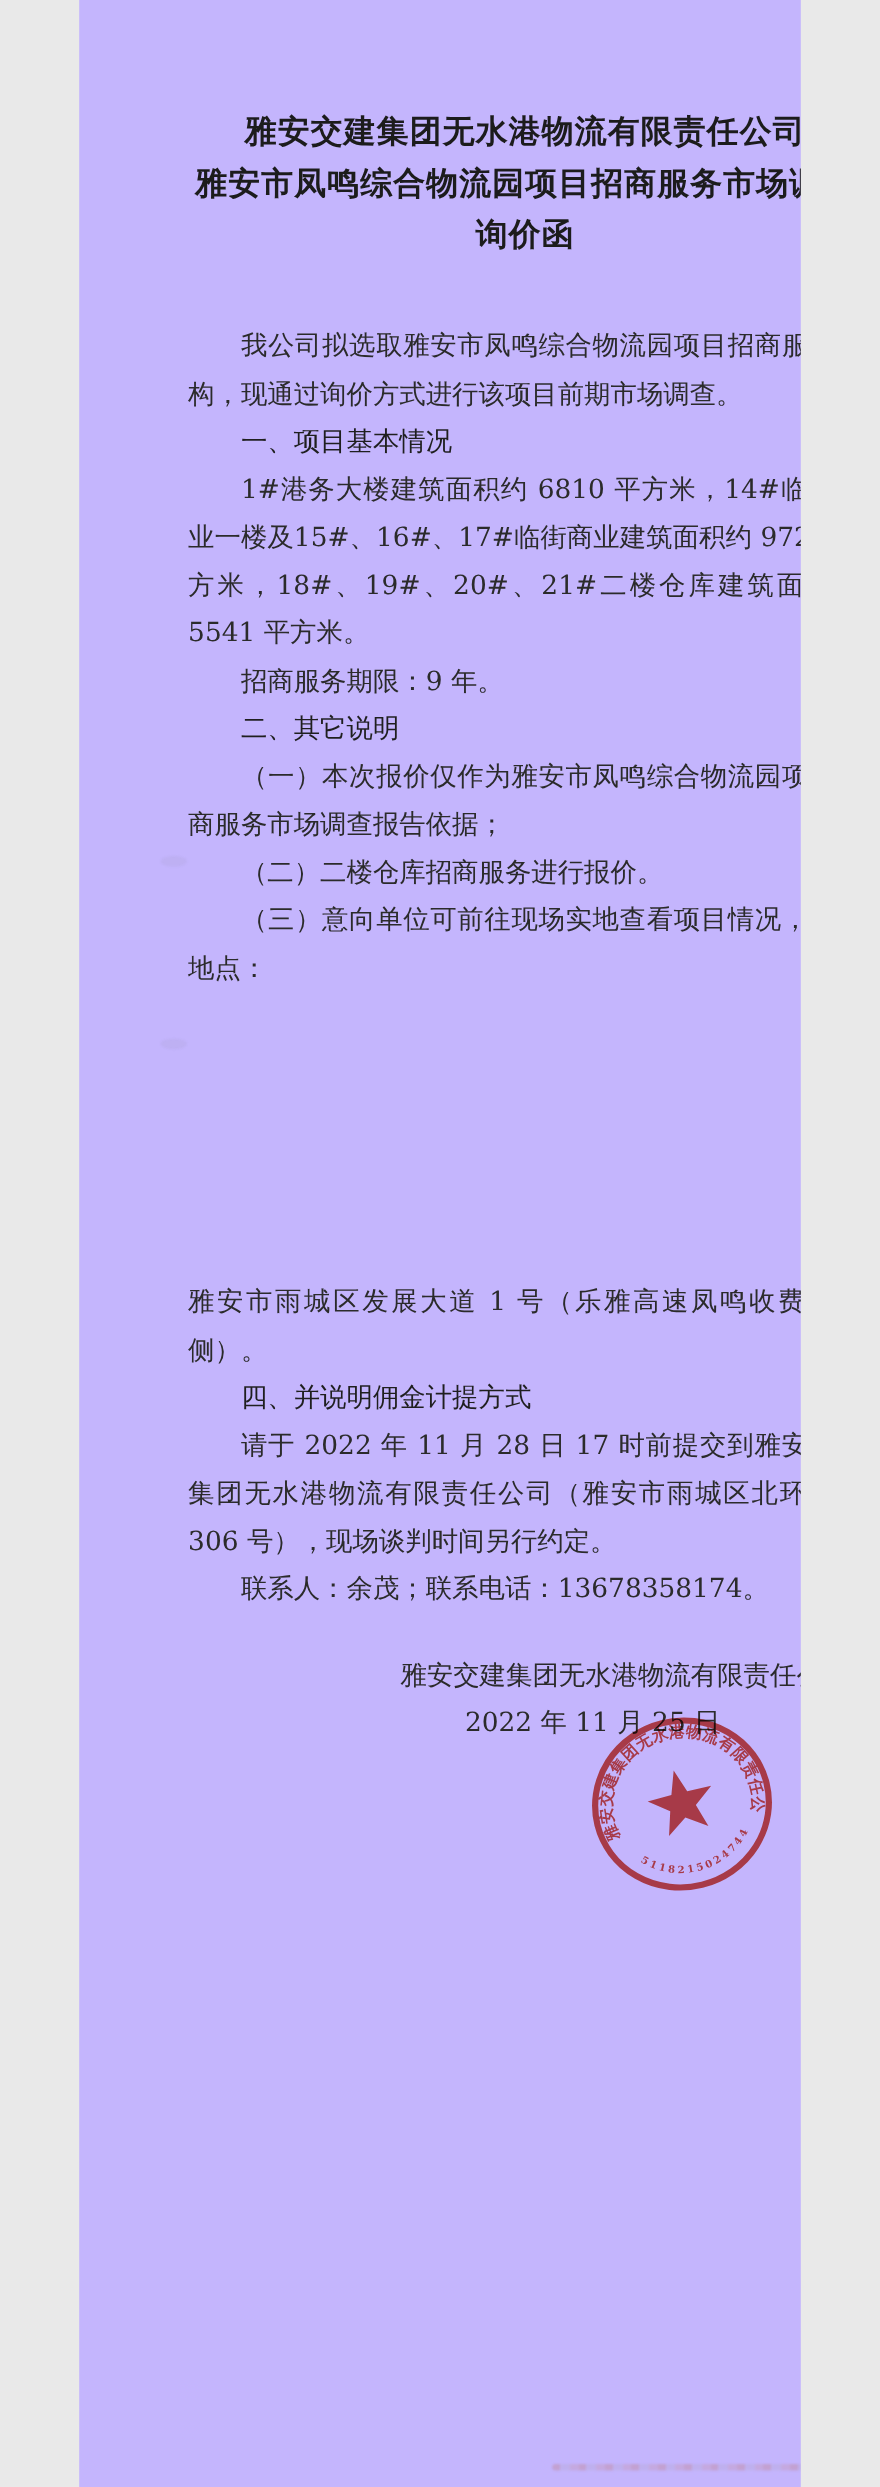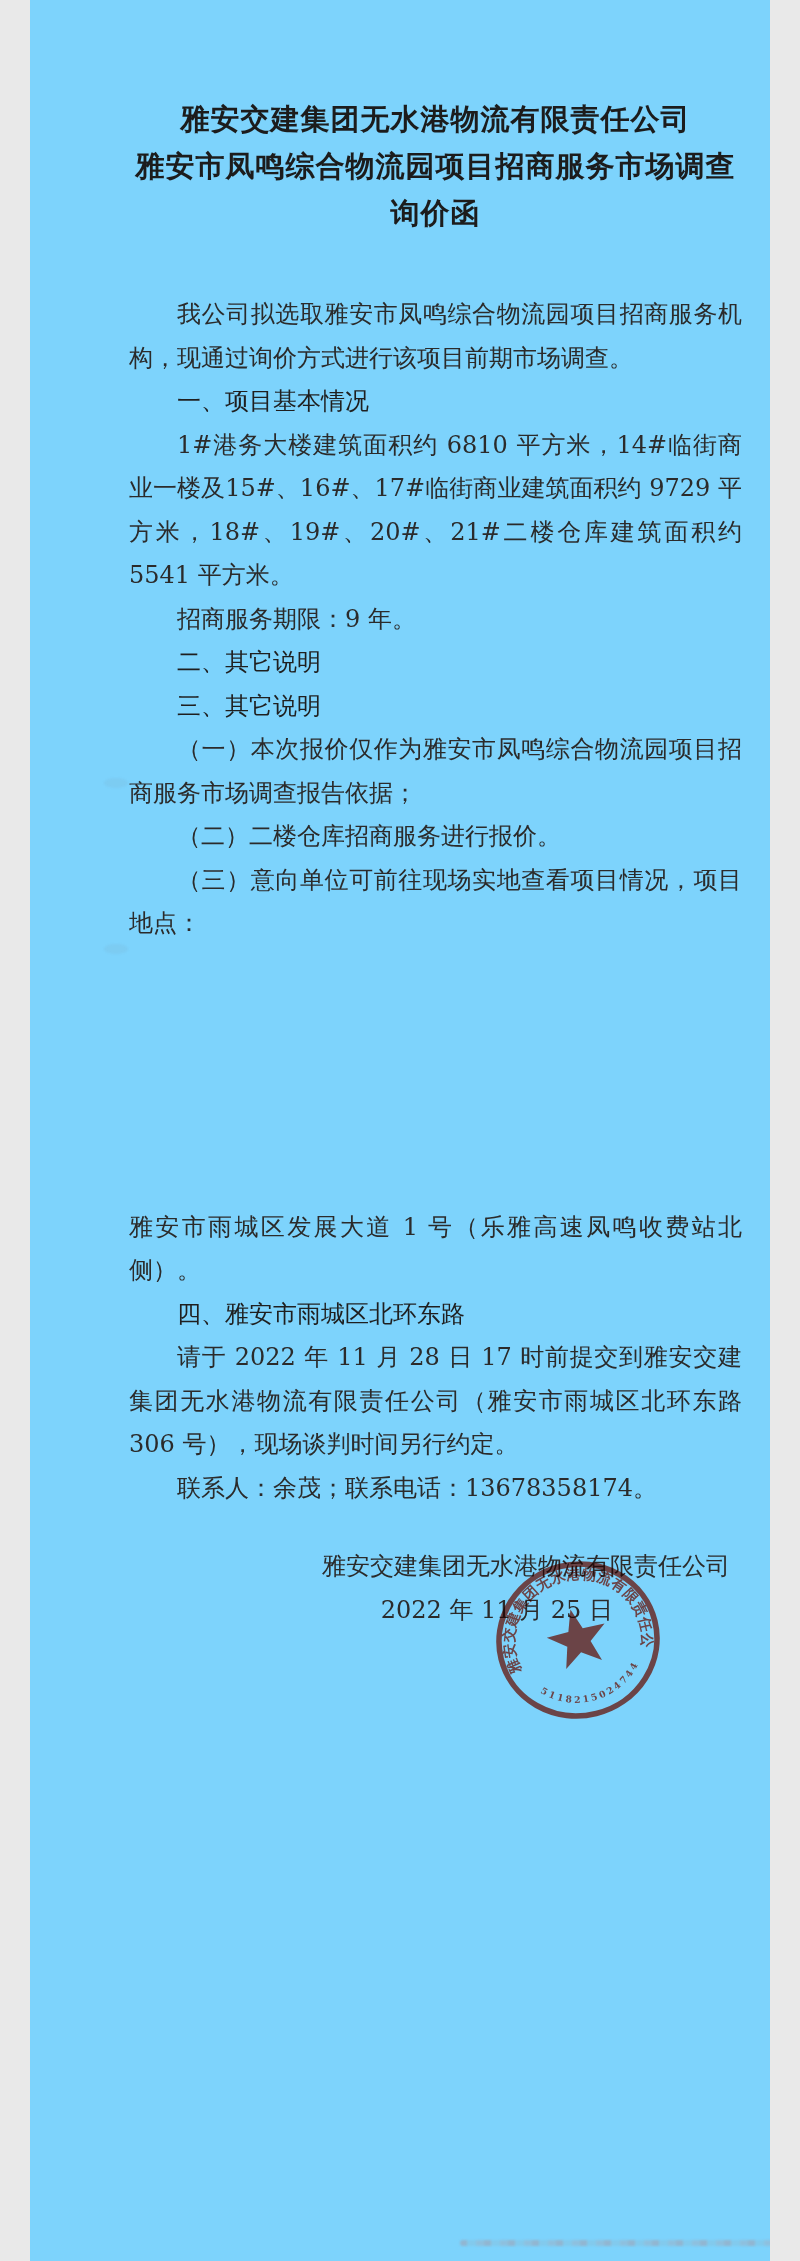--- a/index.html
+++ b/index.html
@@ -1,20 +1,20 @@
 <!DOCTYPE html>
 <html><head>
 <meta charset="utf-8">
 <style>
   html, body { margin:0; padding:0; background:#e9e9e9; }
   .page {
     position:relative;
-    width:740px; height:2261px;
+    width:656px; height:2261px;
     margin:0 auto;
-    background:#7dd3fc;
+    background:#c4b5fd;
     font-family:"DejaVu Serif","Liberation Serif",serif;
     color:#2b2b2b;
     overflow:hidden;
   }
   .content {
     position:absolute; left:99px; top:0; width:613px;
   }
   .title-block {
     margin-top:96px;
     text-align:center;
@@ -88,30 +88,29 @@
 
     <div class="body-block">
       <p class="indent">我公司拟选取雅安市凤鸣综合物流园项目招商服务机构，现通过询价方式进行该项目前期市场调查。</p>
 
       <p class="heading">一、项目基本情况</p>
       <p class="indent">1#港务大楼建筑面积约 6810 平方米，14#临街商业一楼及15#、16#、17#临街商业建筑面积约 9729 平方米，18#、19#、20#、21#二楼仓库建筑面积约 5541 平方米。</p>
       <p class="indent">招商服务期限：9 年。</p>
 
       <p class="heading">二、其它说明</p>
 
-      <p class="heading">三、其它说明</p>
       <p class="indent">（一）本次报价仅作为雅安市凤鸣综合物流园项目招商服务市场调查报告依据；</p>
       <p class="indent">（二）二楼仓库招商服务进行报价。</p>
       <p class="indent">（三）意向单位可前往现场实地查看项目情况，项目地点：</p>
 
       <div class="spacer-gap"></div>
 
       <p>雅安市雨城区发展大道 1 号（乐雅高速凤鸣收费站北侧）。</p>
 
-      <p class="heading">四、雅安市雨城区北环东路</p>
+      <p class="heading">四、并说明佣金计提方式</p>
       <p class="indent">请于 2022 年 11 月 28 日 17 时前提交到雅安交建集团无水港物流有限责任公司（雅安市雨城区北环东路 306 号），现场谈判时间另行约定。</p>
 
       <p class="contact-line">联系人：余茂；联系电话：13678358174。</p>
 
       <div class="signature-block">
         <p class="signature-company">雅安交建集团无水港物流有限责任公司</p>
         <p class="signature-date">2022 年 11 月 25 日</p>
       </div>
     </div>
 

